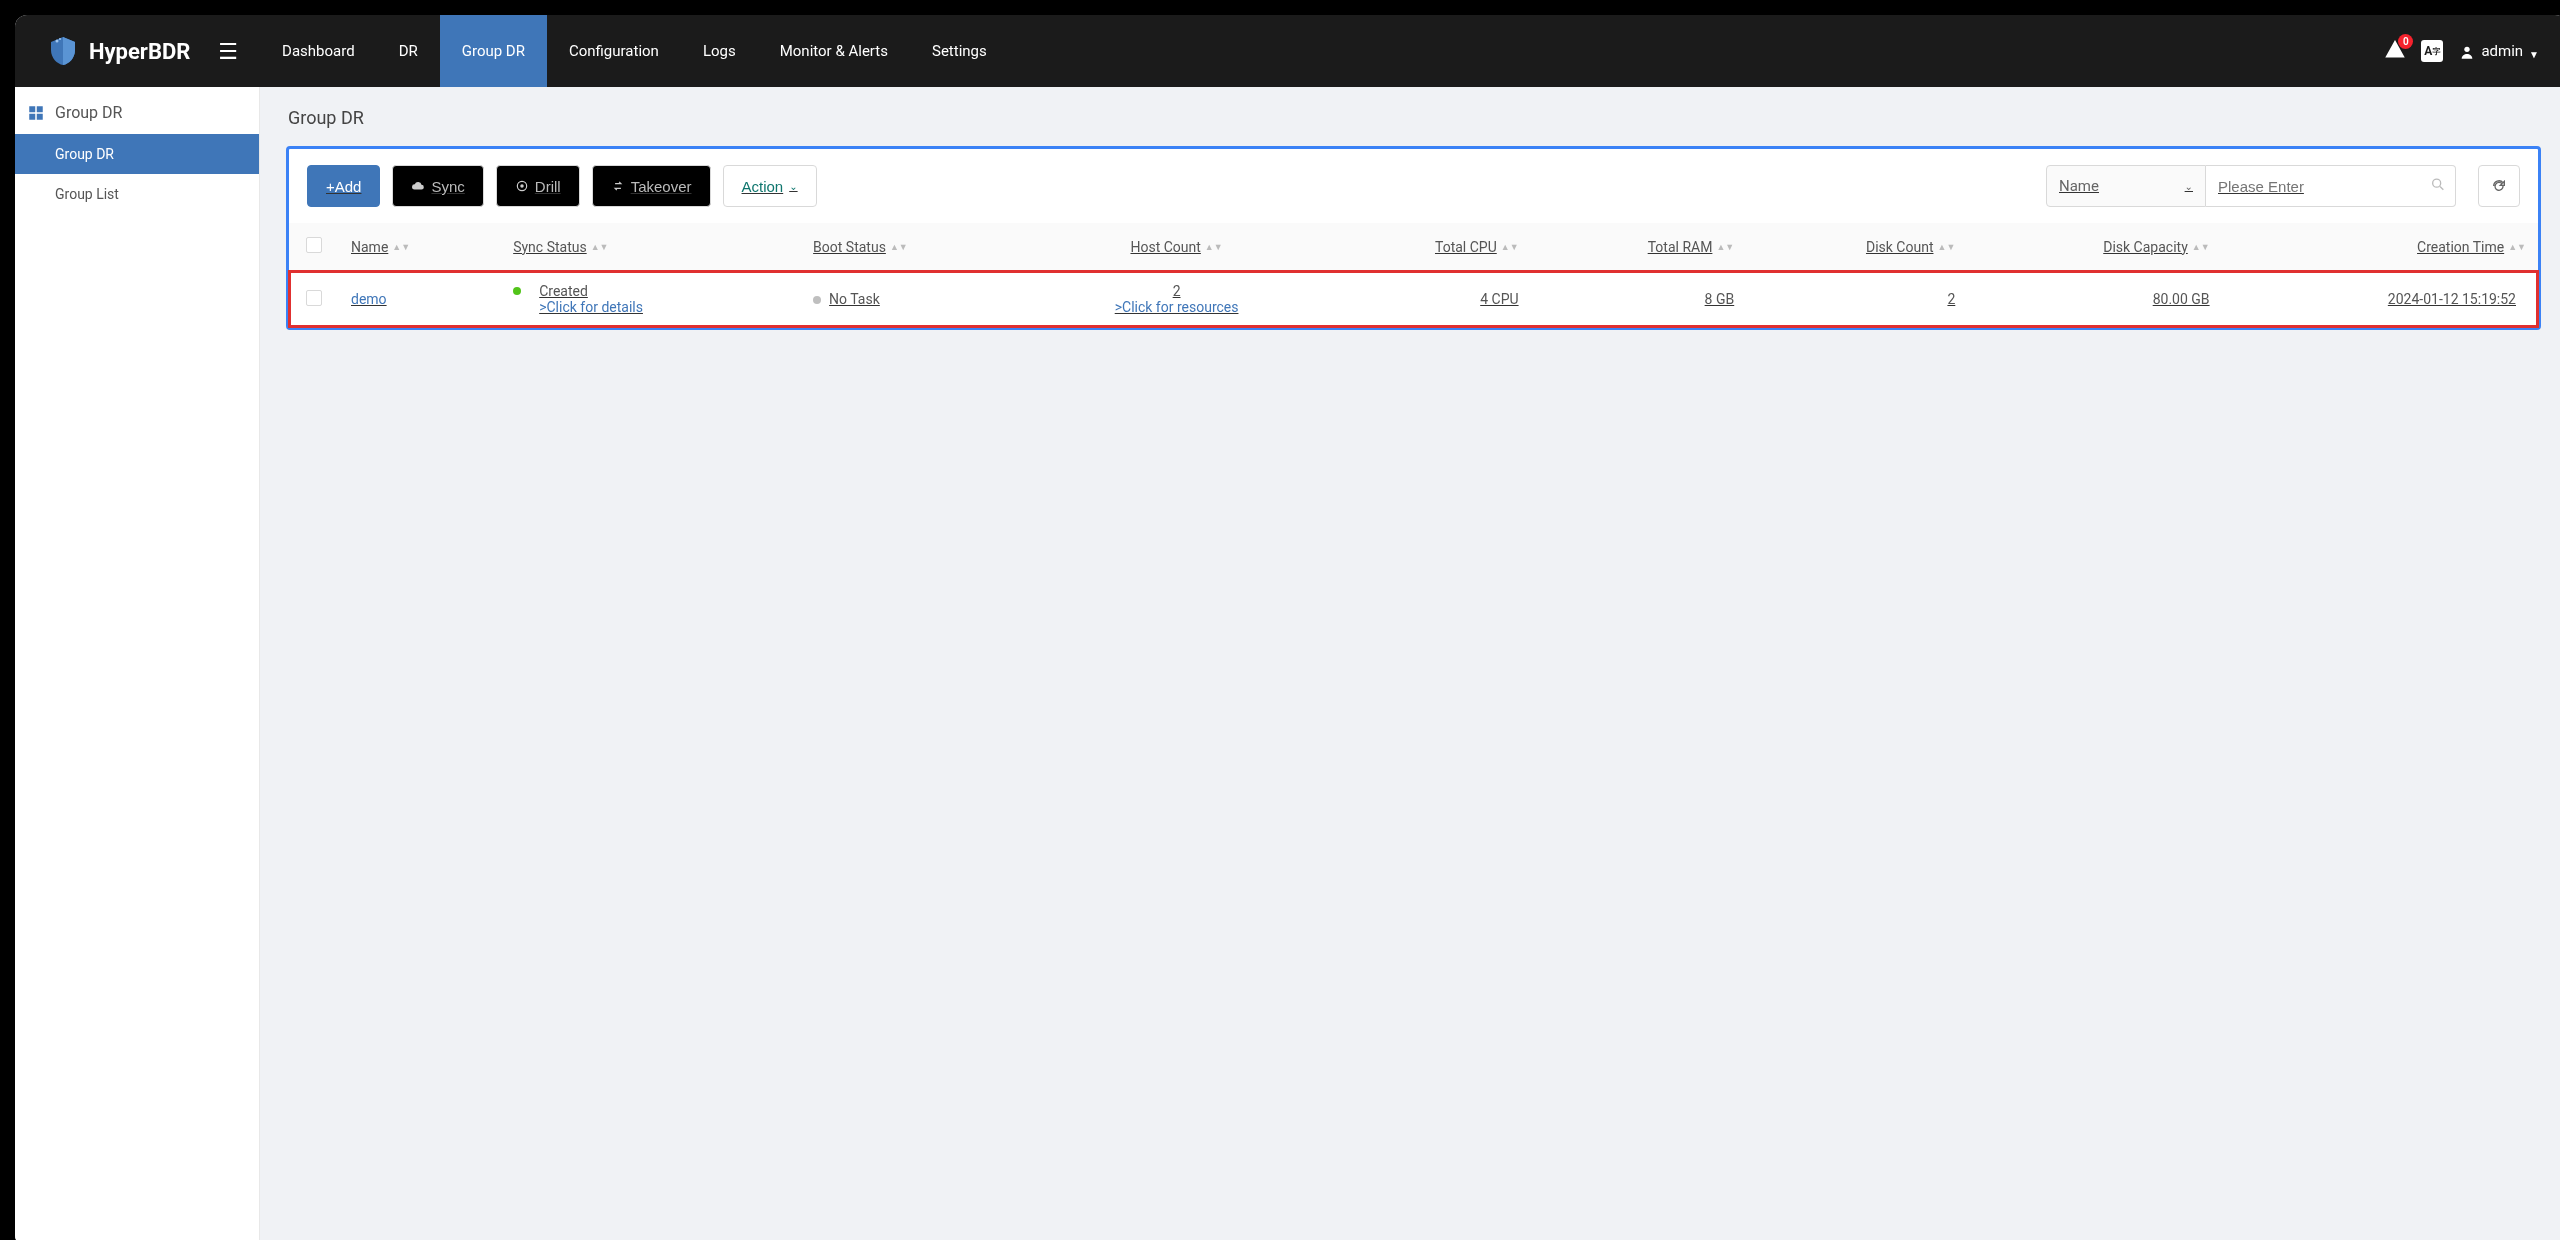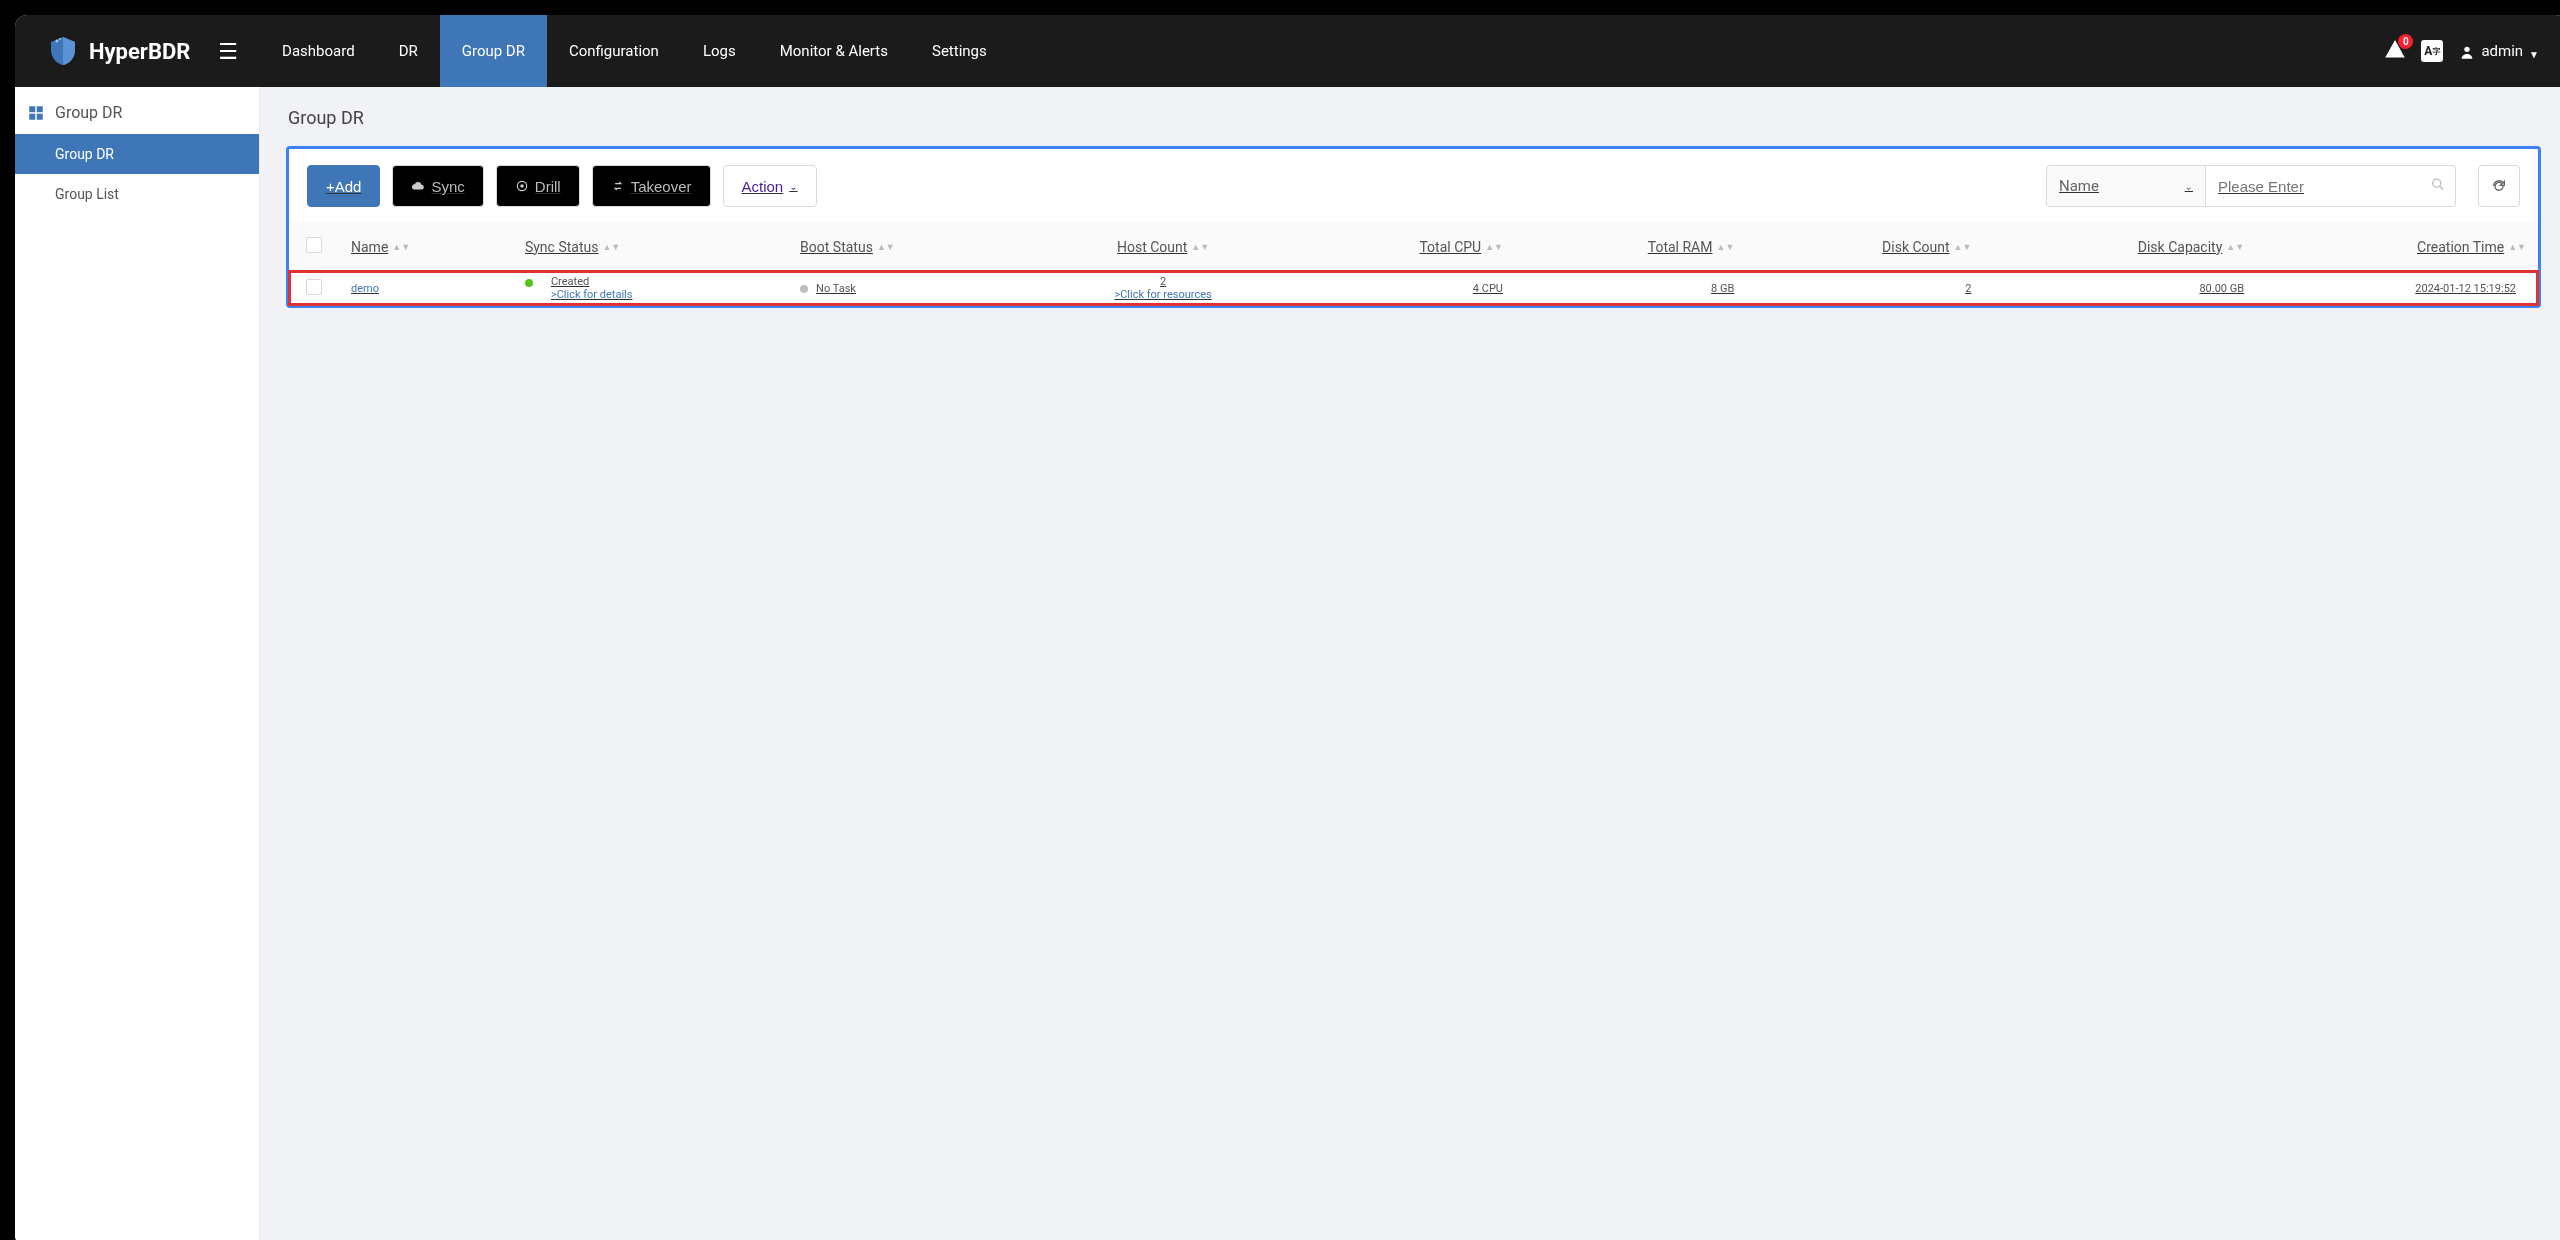--- a/index.html
+++ b/index.html
@@ -29,37 +29,37 @@
 .sidebar { width: 245px; background: #fff; border-right: 1px solid #e8e8e8; }
 .side-group-head { display: flex; align-items: center; gap: 10px; padding: 16px 16px 12px 12px; color: #555; font-size: 16px; }
 .side-item { padding: 12px 16px 12px 40px; color: #555; font-size: 14px; cursor: pointer; }
 .side-item.active { background: #3f76b8; color: #fff; }
 .content { flex: 1; padding: 0 26px; }
 .page-title { font-size: 18px; color: #444; padding: 20px 2px 18px; }
 
 
 .panel { background: #fff; border: 3px solid #3b82f6; border-radius: 4px; text-decoration: underline; }
 .toolbar { display: flex; align-items: center; padding: 16px 18px; gap: 12px; }
-.btn { display: inline-flex; align-items: center; gap: 6px; height: 42px; padding: 0 18px; border-radius: 4px; border: 1px solid #d9d9d9; background: #fff; font-size: 15px; cursor: pointer; color: #4c1d95; }
+.btn { display: inline-flex; align-items: center; gap: 6px; height: 42px; padding: 0 18px; border-radius: 4px; border: 1px solid #d9d9d9; background: #fff; font-size: 15px; cursor: pointer; color: #0f766e; }
 .btn.primary { background: #3f76b8; border-color: #3f76b8; color: #fff; }
 .btn.disabled { color: #bbb; background: #000000; cursor: not-allowed; }
 .toolbar-right { margin-left: auto; display: flex; align-items: center; gap: 10px; }
 .select-box { width: 160px; height: 42px; border: 1px solid #d9d9d9; background: #fafafa; border-radius: 4px 0 0 4px; display: flex; align-items: center; justify-content: space-between; padding: 0 12px; color: #666; font-size: 15px; }
 .search-input { width: 250px; height: 42px; border: 1px solid #d9d9d9; border-left: none; border-radius: 0 4px 4px 0; padding: 0 36px 0 12px; font-size: 15px; color: #555; position: relative; }
 .search-wrap { position: relative; display: flex; }
 .search-icon-pos { position: absolute; right: 10px; top: 50%; transform: translateY(-50%); color: #bbb; }
 .refresh-btn { width: 42px; height: 42px; border: 1px solid #d9d9d9; border-radius: 4px; display: inline-flex; align-items: center; justify-content: center; color: #666; cursor: pointer; margin-left: 12px; }
 
 
 table { width: 100%; border-collapse: collapse; }
 thead { background: #fafafa; }
 th { text-align: left; font-weight: 400; color: #555; font-size: 14px; padding: 14px 12px; border-bottom: 1px solid #f0f0f0; }
 th.right, td.right { text-align: right; }
 th.center, td.center { text-align: center; }
-td { padding: 4px 12px; font-size: 11px; color: #555; vertical-align: middle; }
+td { padding: 12px 12px; font-size: 14px; color: #555; vertical-align: middle; }
 tbody tr.highlight-row { outline: 3px solid #e03030; outline-offset: -2px; }
 .checkbox { width: 16px; height: 16px; border: 1px solid #d9d9d9; border-radius: 2px; display: inline-block; background: #fff; }
 .sorter { display: inline-flex; flex-direction: column; margin-left: 4px; line-height: 5px; font-size: 9px; color: #bbb; vertical-align: middle; }
 .link { color: #3f76b8; cursor: pointer; }
 .dot { width: 8px; height: 8px; border-radius: 50%; display: inline-block; margin-right: 8px; vertical-align: middle; }
 .dot.green { background: #52c41a; }
 .dot.grey { background: #bfbfbf; }
 .sync-cell { display: flex; align-items: flex-start; gap: 10px; }
 .sync-lines { display: flex; flex-direction: column; }
 .sync-status-mark { margin-top: 4px; }

